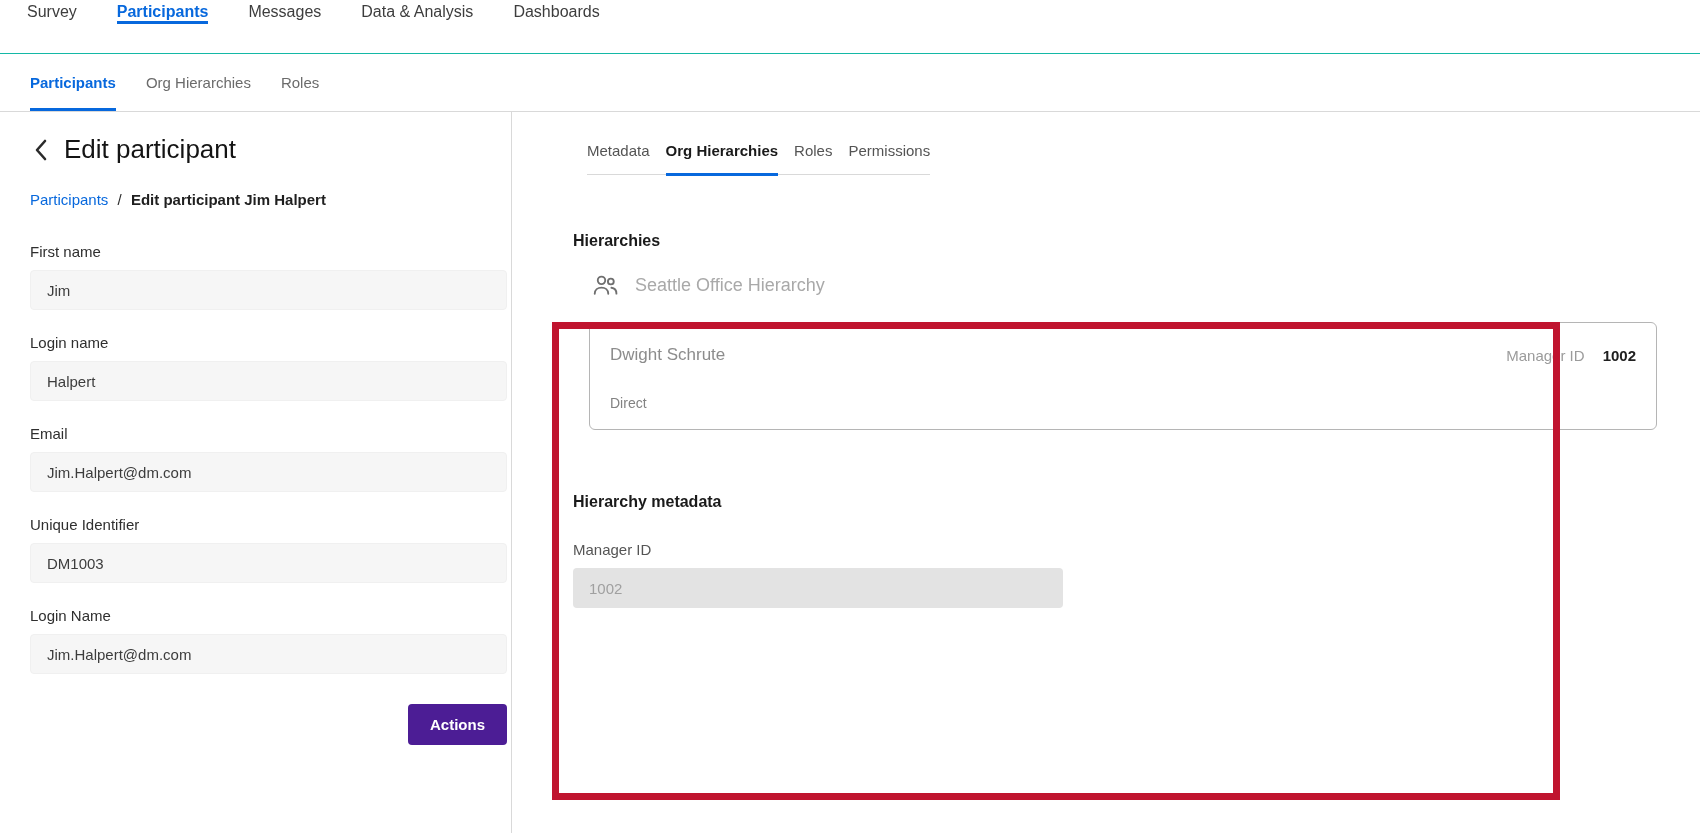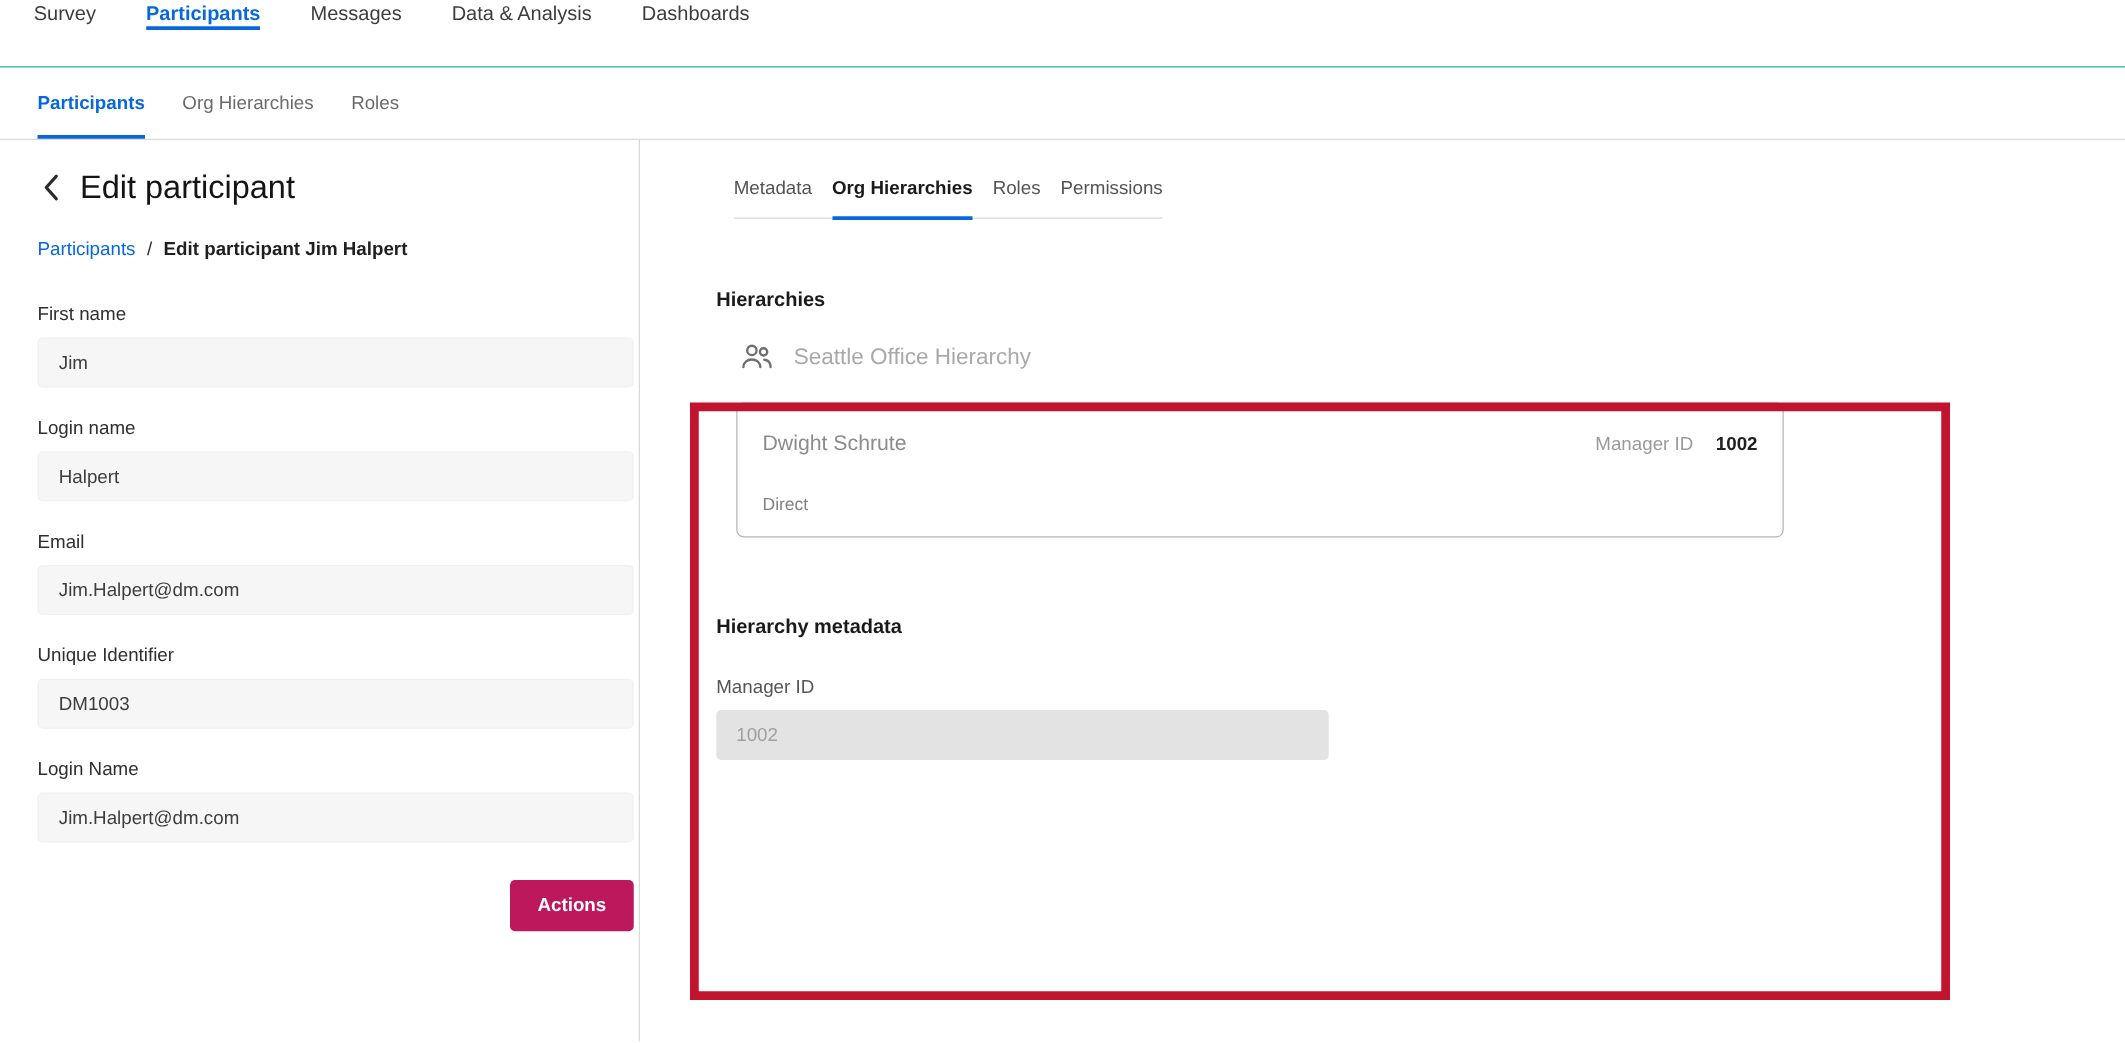--- a/index.html
+++ b/index.html
@@ -82,21 +82,21 @@
     border: 1px solid #f0f0f0;
     border-radius: 4px;
     padding: 0 16px;
     font-size: 15px; color: #3d3d3d;
     font-family: "Liberation Sans", sans-serif;
     outline: none;
   }
   .actions-btn {
     margin-left: 378px; margin-top: 6px;
     width: 99px; height: 41px;
-    background: #be185d; color: #ffffff;
+    background: #4c1d95; color: #ffffff;
     border: none; border-radius: 4px;
     font-size: 15px; font-weight: 700;
     font-family: "Liberation Sans", sans-serif;
     cursor: pointer;
   }
   
   .right-panel { position: absolute; left: 529px; top: 0; right: 0; bottom: 0; }
   .tabs {
     display: inline-flex; gap: 16px;
     margin: 30px 0 0 58px;
@@ -114,21 +114,21 @@
   .section-title { font-size: 16px; font-weight: 700; color: #1a1a1a; }
   .hierarchies-title { position: absolute; left: 44px; top: 120px; }
   .hierarchy-name-row {
     position: absolute; left: 62px; top: 160px;
     display: flex; align-items: center; gap: 16px;
   }
   .people-icon { color: #6f6f6f; display: flex; }
   .hierarchy-name { font-size: 18px; color: #a9a9a9; }
   .hier-card {
     position: absolute; left: 60px; top: 210px;
-    width: 838px; height: 108px;
+    width: 1068px; height: 108px;
     border: 1px solid #b5b5b5;
     border-radius: 6px;
     background: #ffffff;
   }
   .hier-card .person-name {
     position: absolute; left: 20px; top: 22px;
     font-size: 17px; color: #8c8c8c;
   }
   .hier-card .mgr-group {
     position: absolute; right: 20px; top: 24px;

